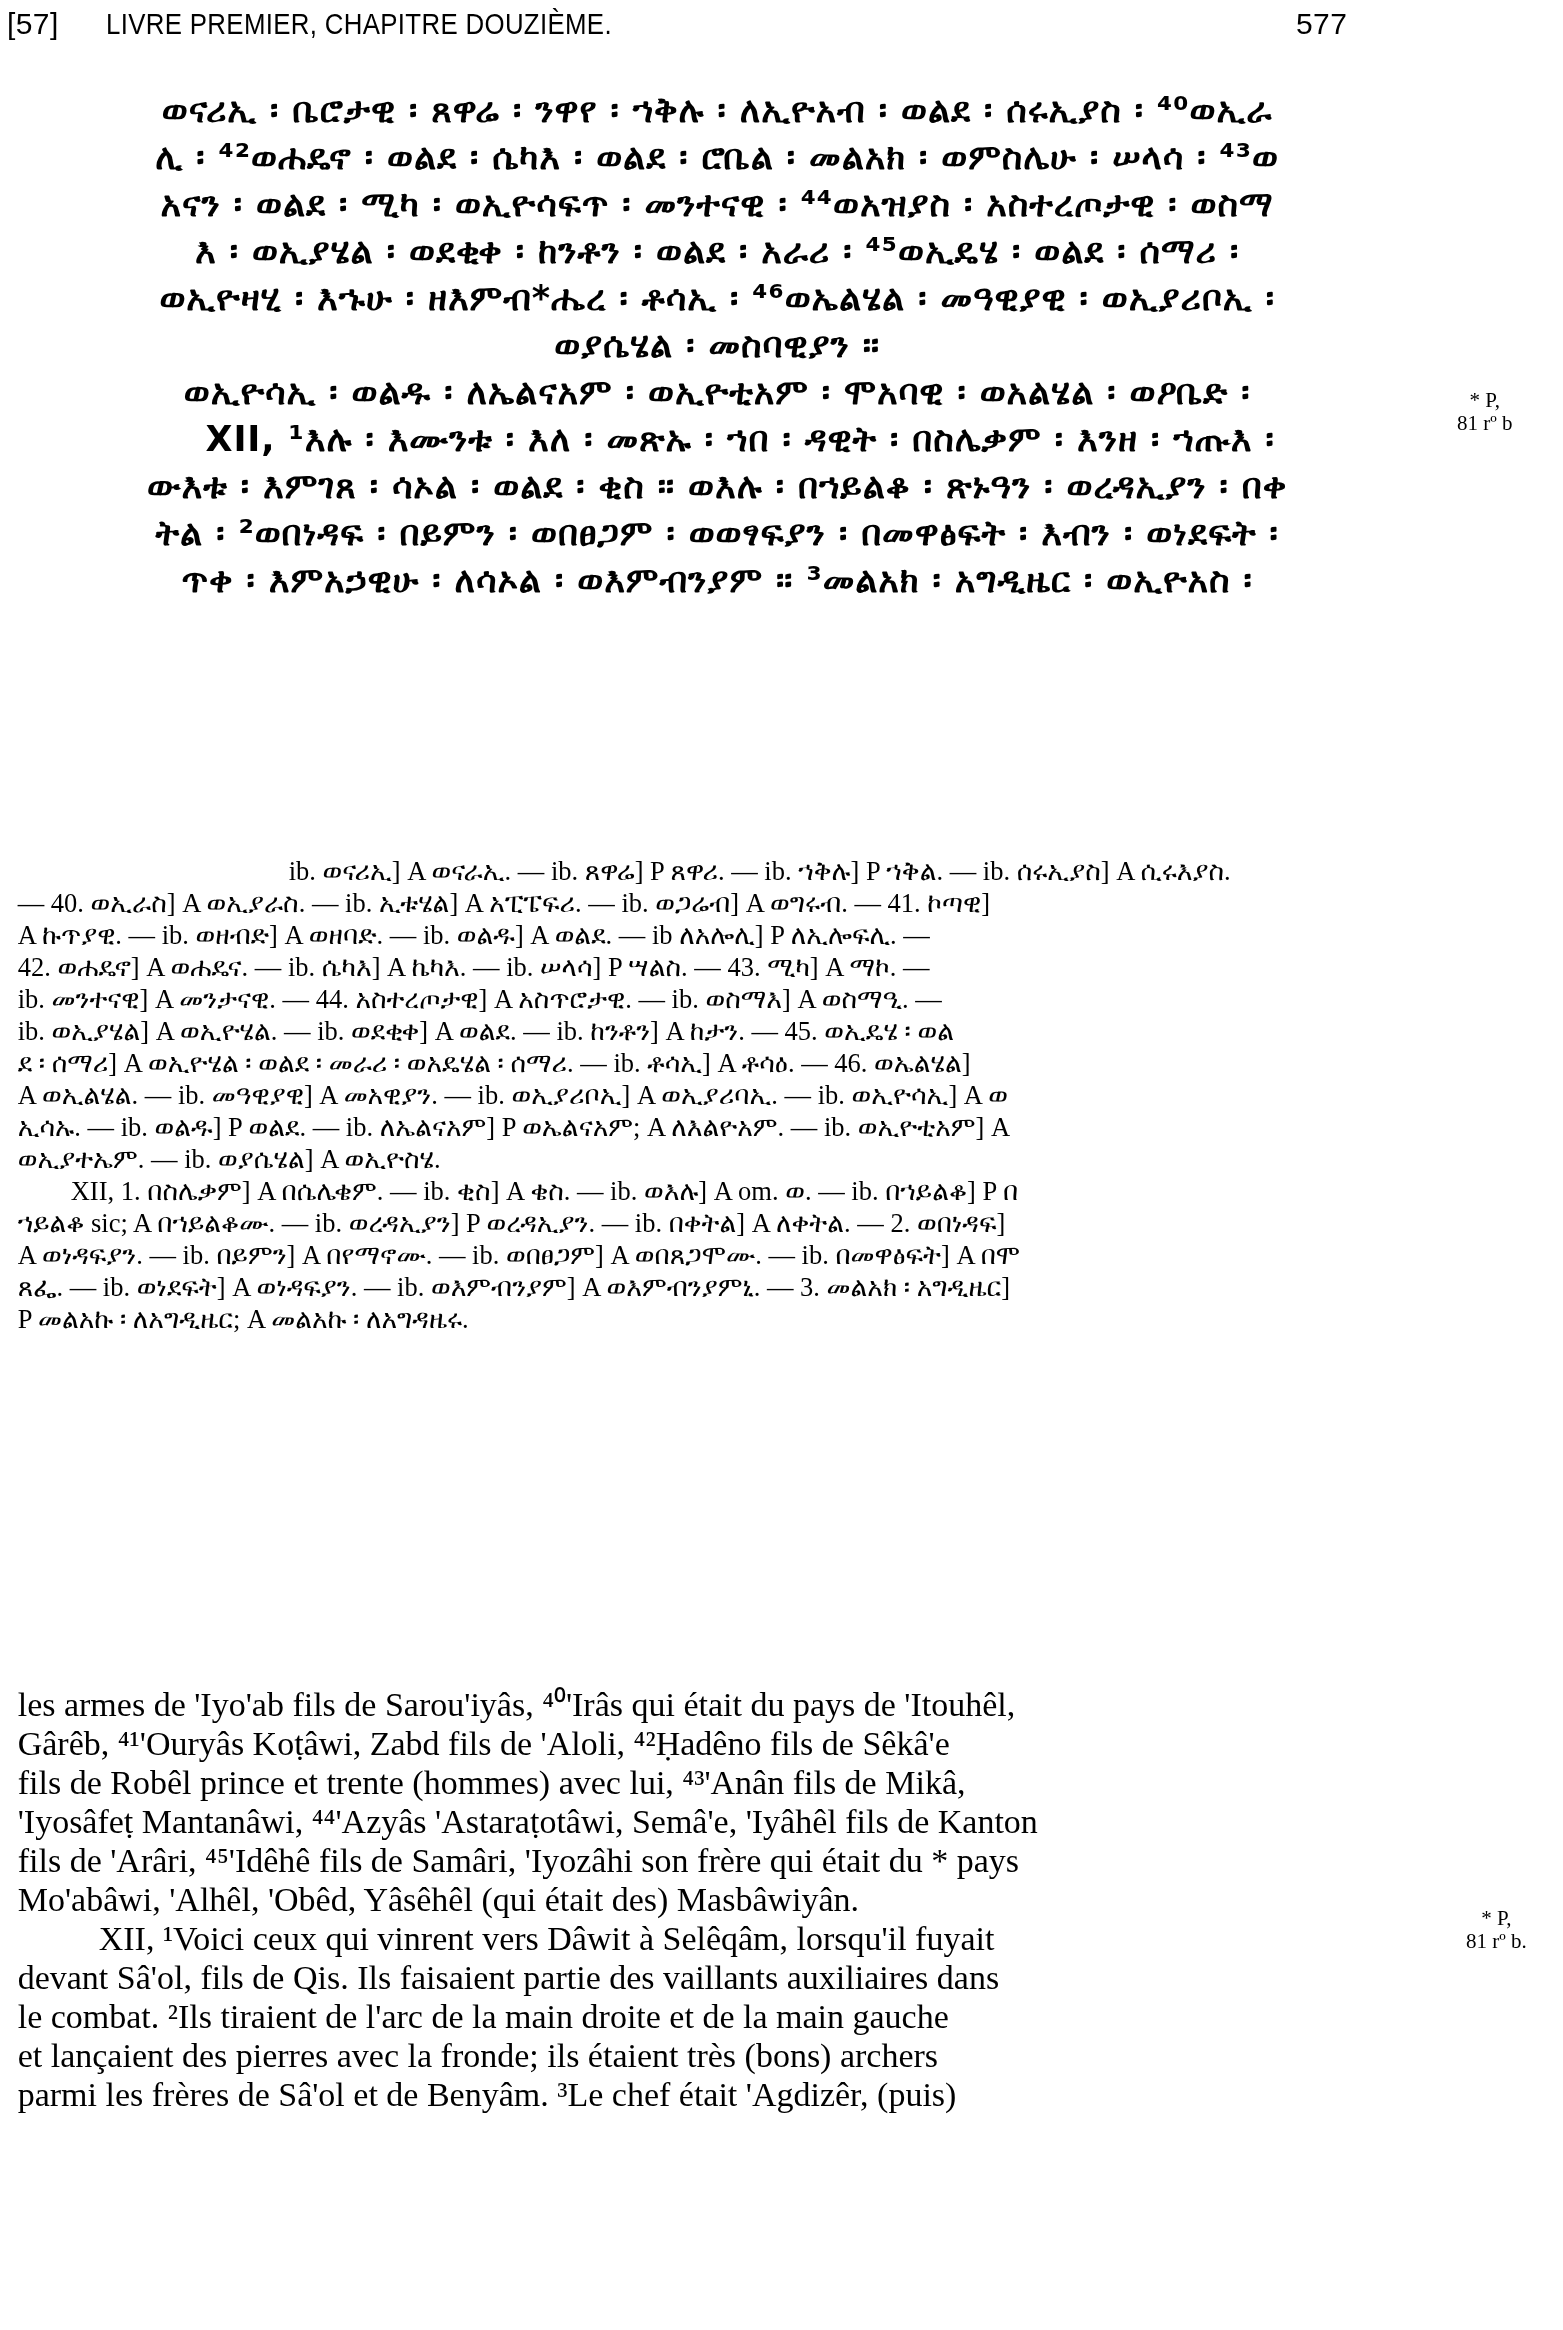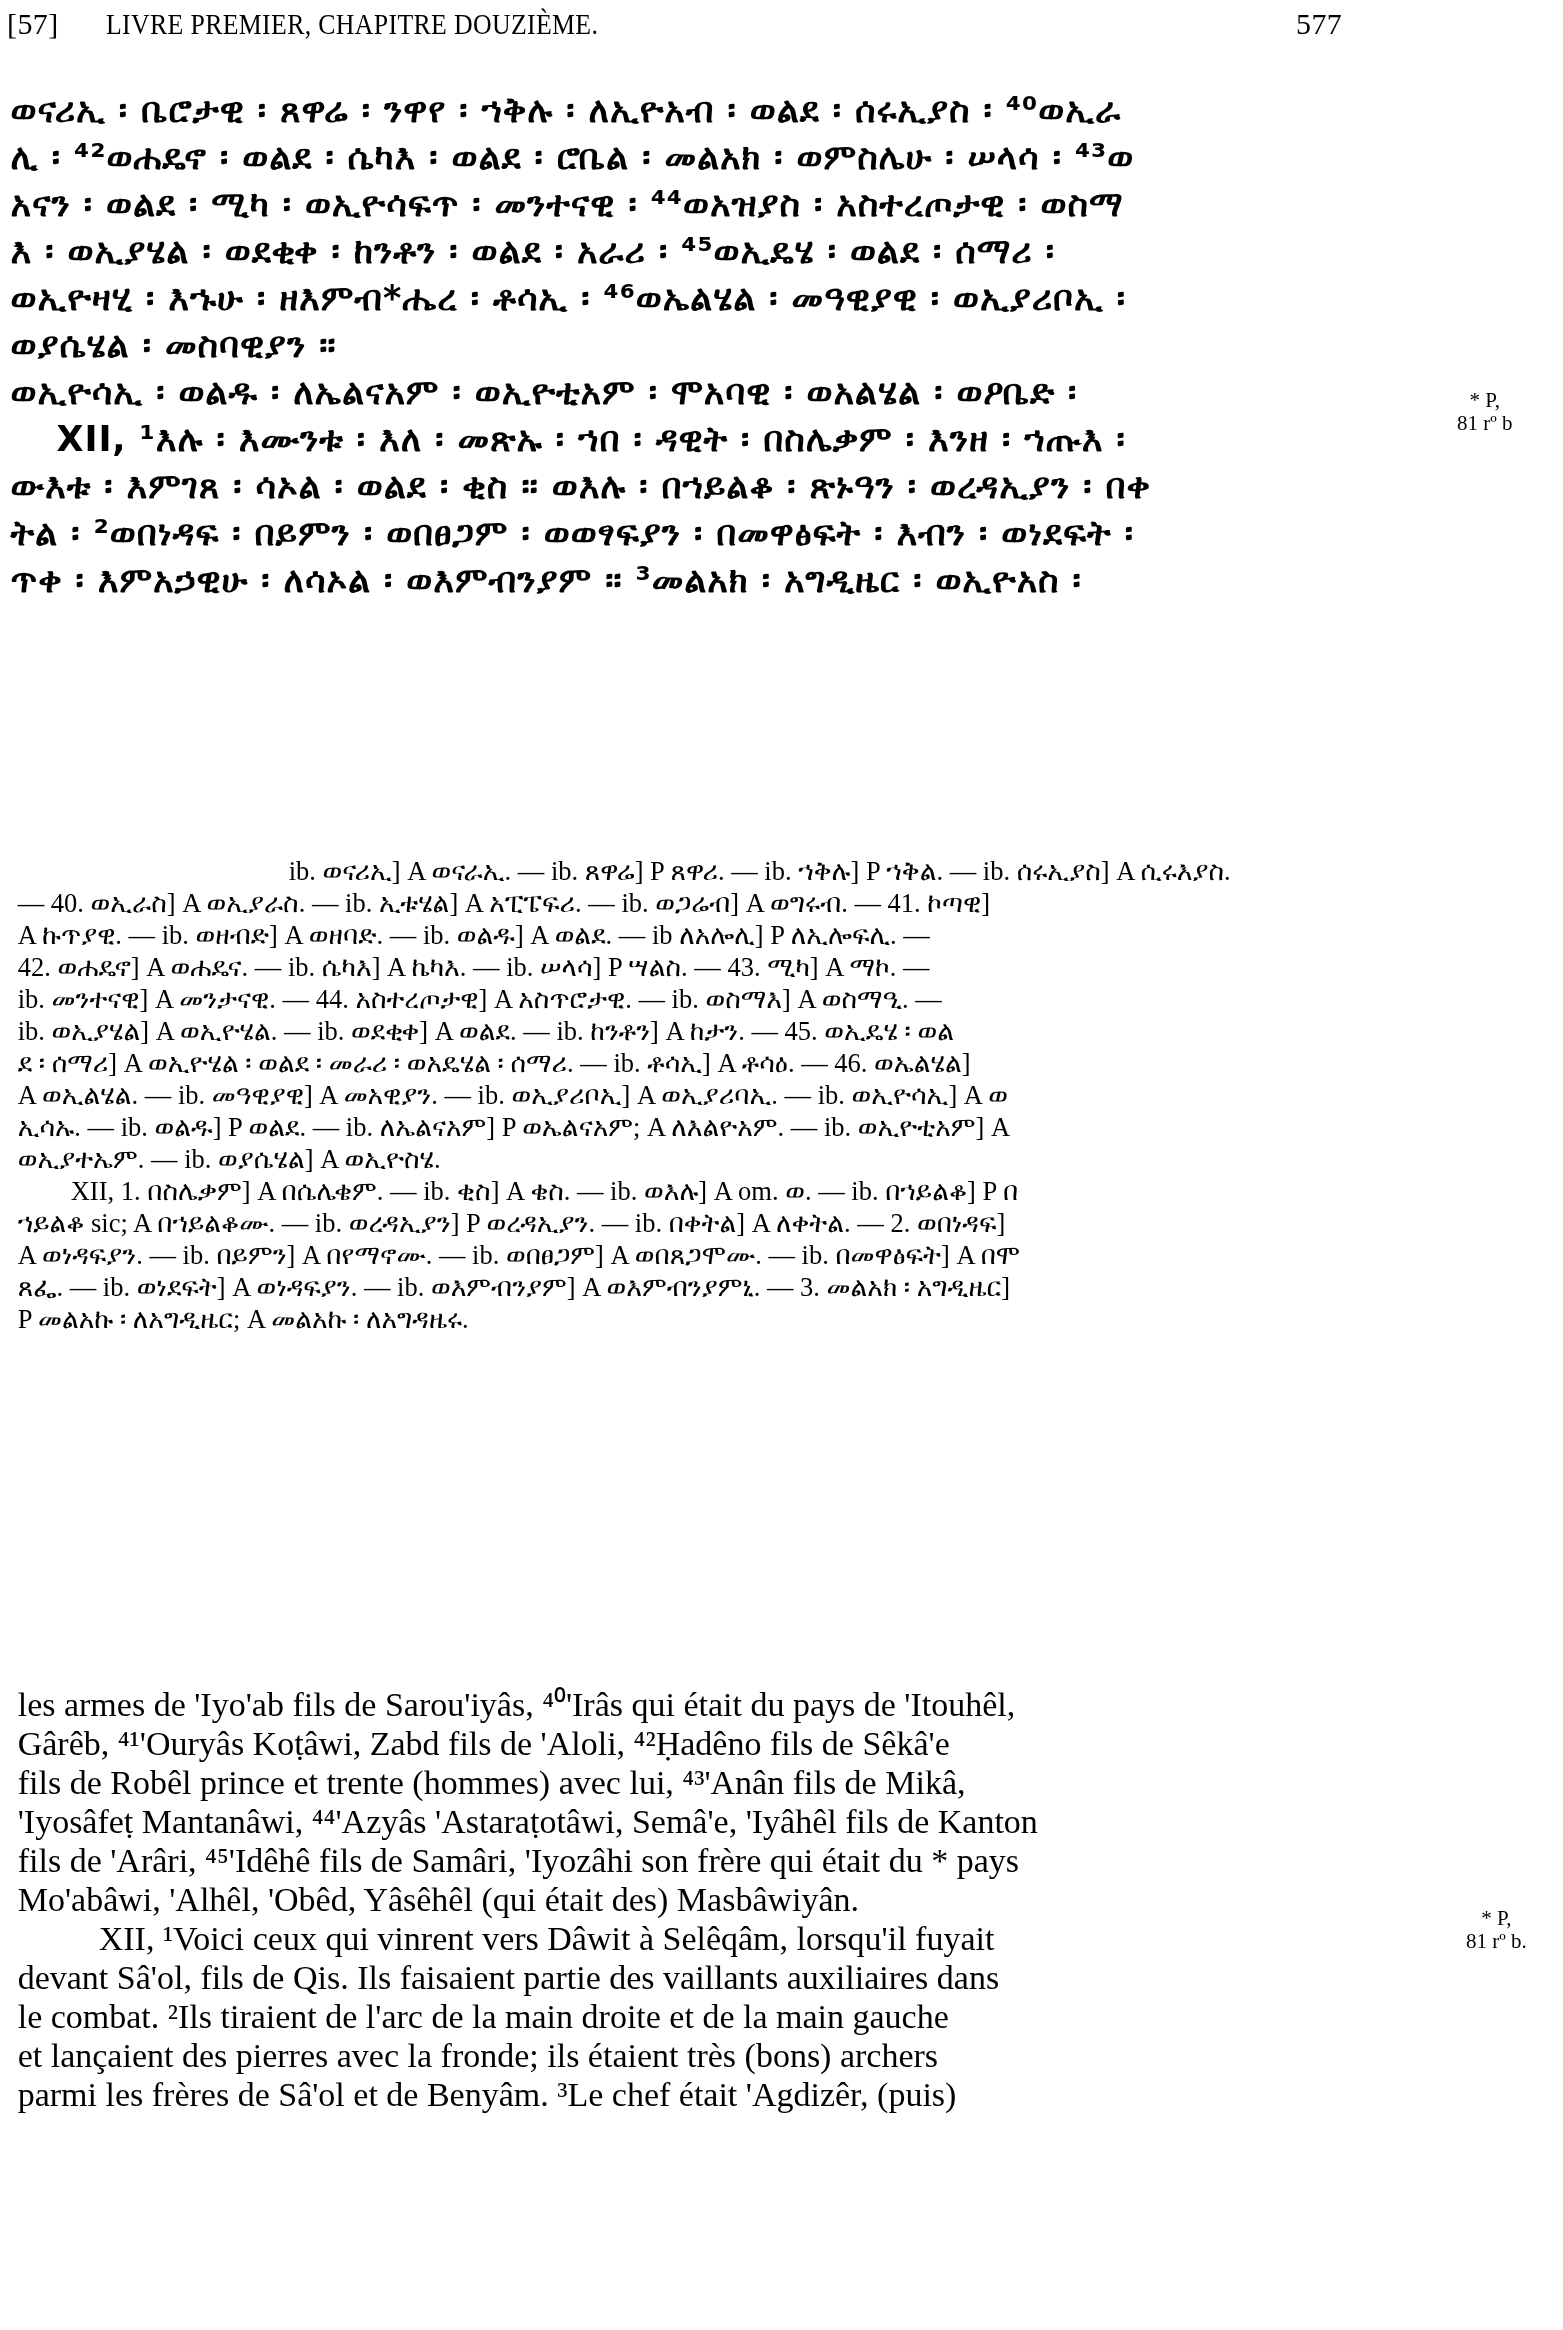--- a/index.html
+++ b/index.html
@@ -2,21 +2,21 @@
 <html style="font-size:14px"><head>
 <meta charset="utf-8">
 <style>
   html, body { margin: 0; padding: 0; background: #ffffff; }
   body {
     width: 1564px; height: 2330px; position: relative; overflow: hidden;
     font-family: "DejaVu Serif", "Liberation Serif", serif; color: #000;
   }
   .header {
     position: absolute; top: 7px; left: 7px; width: 1466px; height: 44px;
-    font-family: Liberation Serif, serif; font-size: 30px; letter-spacing: 0.4px;
+    font-family: Liberation Sans, sans-serif; font-size: 30px; letter-spacing: 0.4px;
   }
   .header .left { position: absolute; left: 0; top: 0; }
   .header .center { position: absolute; left: 99px; top: 0; transform: scaleX(0.86); transform-origin: left; }
   .header .right { position: absolute; left: 1289px; top: 0; }
 
   .eth {
     position: absolute; left: 10.6px; width: 1413px;
     font-family: "DejaVu Sans", sans-serif; font-weight: bold; font-size: 35px;
     line-height: 47px; white-space: nowrap; letter-spacing: 0.9px;
   }
@@ -41,21 +41,21 @@
 </style>
 </head>
 <body>
 
 <div class="header">
   <span class="left">[57]</span>
   <span class="center">LIVRE PREMIER, CHAPITRE DOUZIÈME.</span>
   <span class="right">577</span>
 </div>
 
-<div class="eth" style="top:87px;">
+<div class="eth" style="top:87px;text-align:center;">
   <span class="line">ወናሪኢ ፡ ቤሮታዊ ፡ ጸዋሬ ፡ ንዋየ ፡ ኀቅሉ ፡ ለኢዮአብ ፡ ወልደ ፡ ሰሩኢያስ ፡ ⁴⁰ወኢራ</span>
   <span class="line">ሊ ፡ ⁴²ወሐዴኖ ፡ ወልደ ፡ ሴካእ ፡ ወልደ ፡ ሮቤል ፡ መልአክ ፡ ወምስሌሁ ፡ ሠላሳ ፡ ⁴³ወ</span>
   <span class="line">አናን ፡ ወልደ ፡ ሚካ ፡ ወኢዮሳፍጥ ፡ መንተናዊ ፡ ⁴⁴ወአዝያስ ፡ አስተረጦታዊ ፡ ወስማ</span>
   <span class="line">እ ፡ ወኢያሄል ፡ ወደቂቀ ፡ ከንቶን ፡ ወልደ ፡ አራሪ ፡ ⁴⁵ወኢዴሄ ፡ ወልደ ፡ ሰማሪ ፡</span>
   <span class="line">ወኢዮዛሂ ፡ እኁሁ ፡ ዘእምብ*ሔረ ፡ ቶሳኢ ፡ ⁴⁶ወኤልሄል ፡ መዓዊያዊ ፡ ወኢያሪቦኢ ፡</span>
   <span class="line">ወያሴሄል ፡ መስባዊያን ።</span>
   <span class="line">ወኢዮሳኢ ፡ ወልዱ ፡ ለኤልናአም ፡ ወኢዮቲአም ፡ ሞአባዊ ፡ ወአልሄል ፡ ወዖቤድ ፡</span>
   <span class="line" style="padding-left:46px;">XII, ¹እሉ ፡ እሙንቱ ፡ እለ ፡ መጽኡ ፡ ኀበ ፡ ዳዊት ፡ በስሌቃም ፡ እንዘ ፡ ኀጡእ ፡</span>
   <span class="line">ውእቱ ፡ እምገጸ ፡ ሳኦል ፡ ወልደ ፡ ቂስ ። ወእሉ ፡ በኀይልቆ ፡ ጽኑዓን ፡ ወረዳኢያን ፡ በቀ</span>
   <span class="line">ትል ፡ ²ወበነዳፍ ፡ በይምን ፡ ወበፀጋም ፡ ወወፃፍያን ፡ በመዋፅፍት ፡ እብን ፡ ወነደፍት ፡</span>

